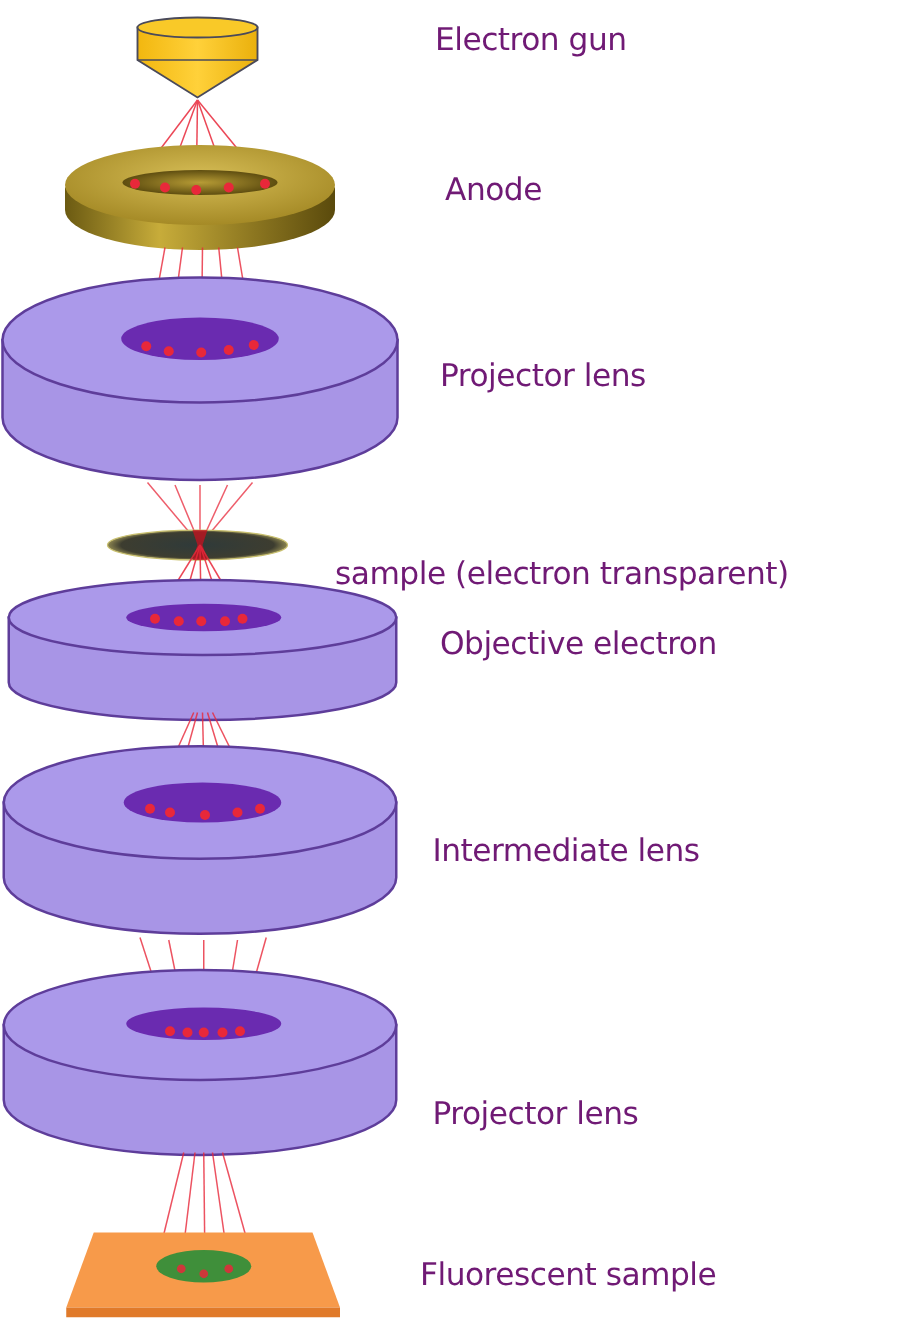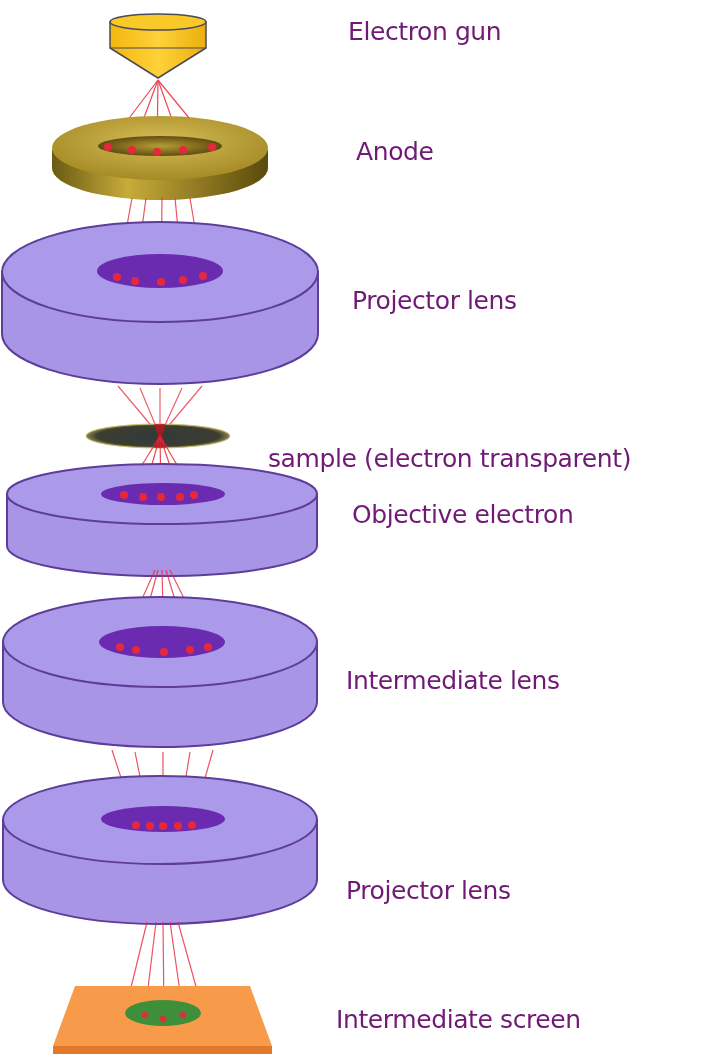--- a/index.html
+++ b/index.html
@@ -189,13 +189,13 @@
   </g>
 </svg>
 
 <div class="label" style="left:348px; top:17px;">Electron gun</div>
 <div class="label" style="left:356px; top:137px;">Anode</div>
 <div class="label" style="left:352px; top:286px;">Projector lens</div>
 <div class="label" style="left:268px; top:444px;">sample (electron transparent)</div>
 <div class="label" style="left:352px; top:500px;">Objective electron</div>
 <div class="label" style="left:326px; top:666px;margin-left:20px;">Intermediate lens</div>
 <div class="label" style="left:346px; top:876px;text-align:center;">Projector lens</div>
-<div class="label" style="left:336px; top:1005px;">Intermediate screen</div>
+<div class="label" style="left:336px; top:1005px;">Fluorescent sample</div>
 
 </body></html>

